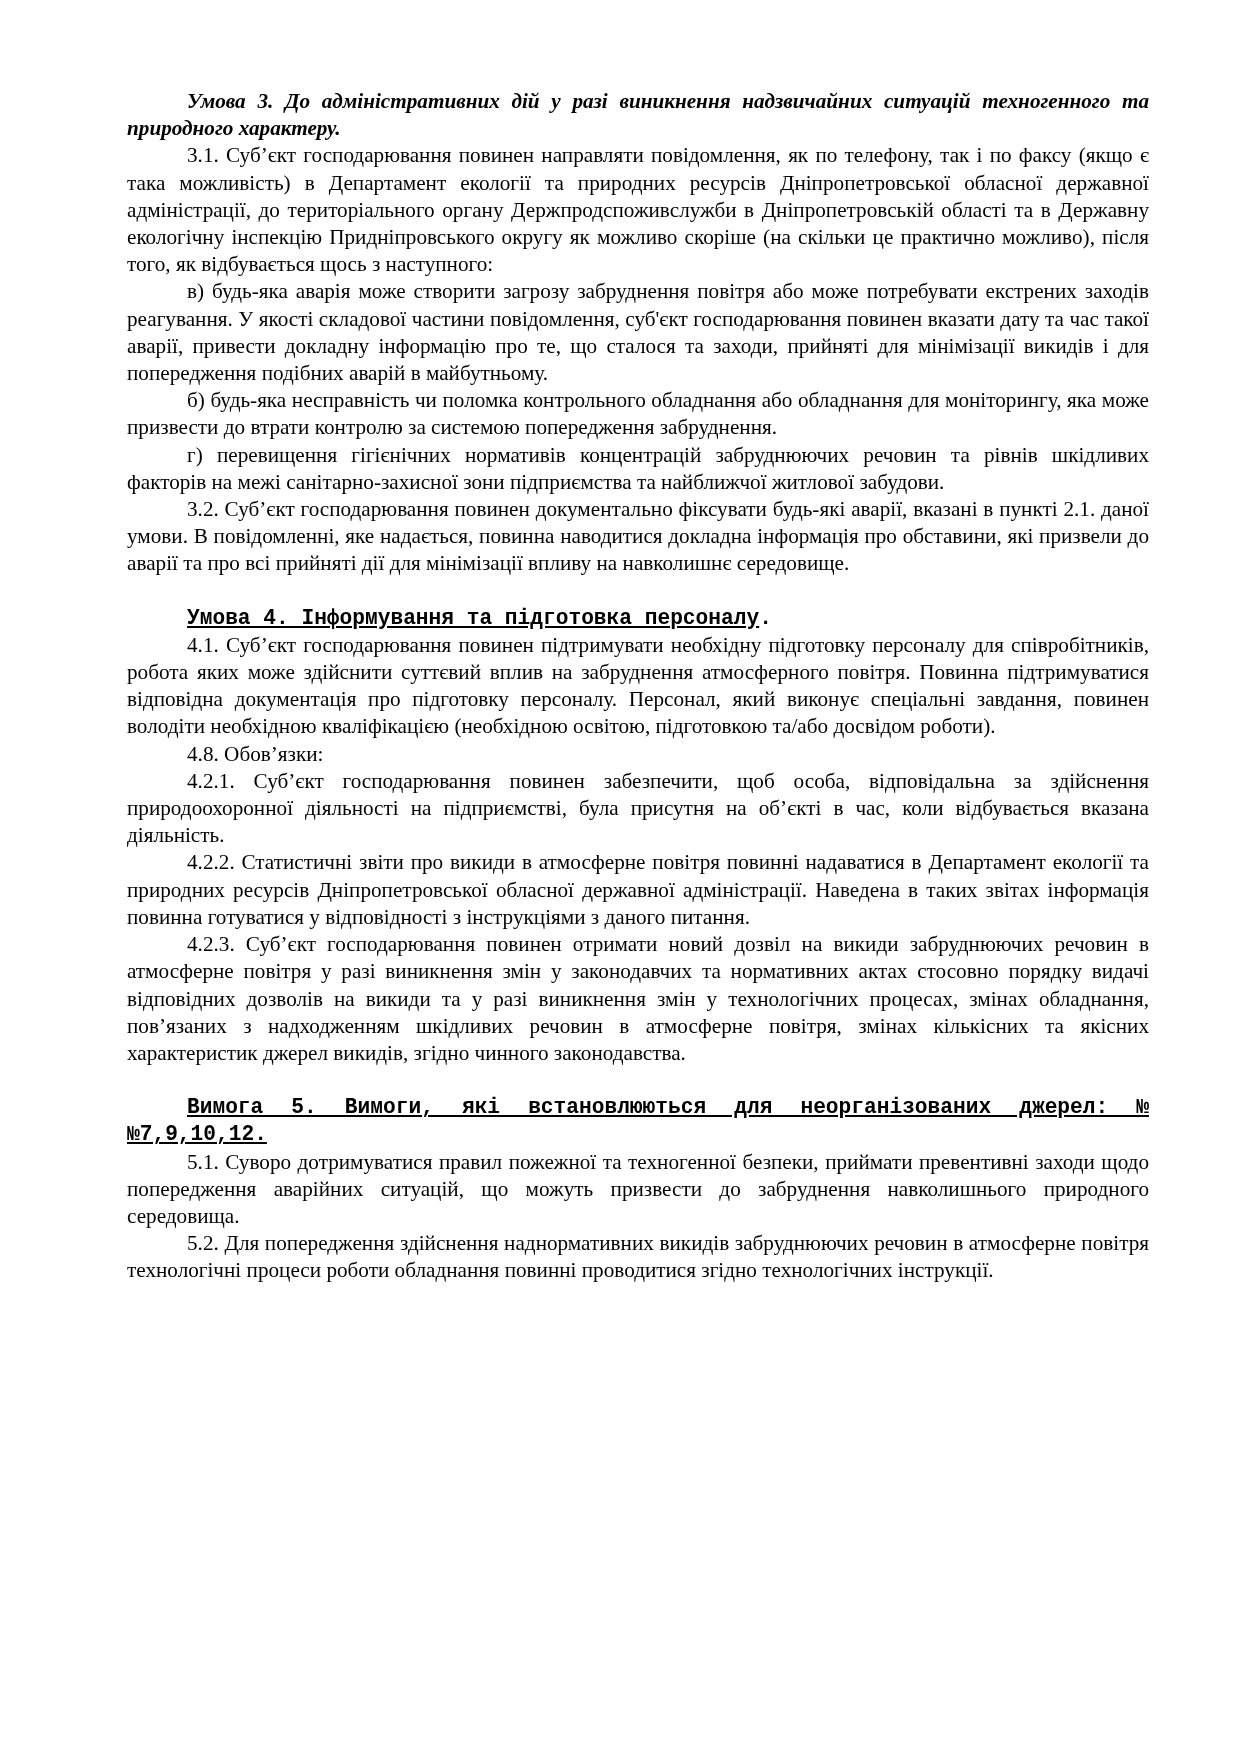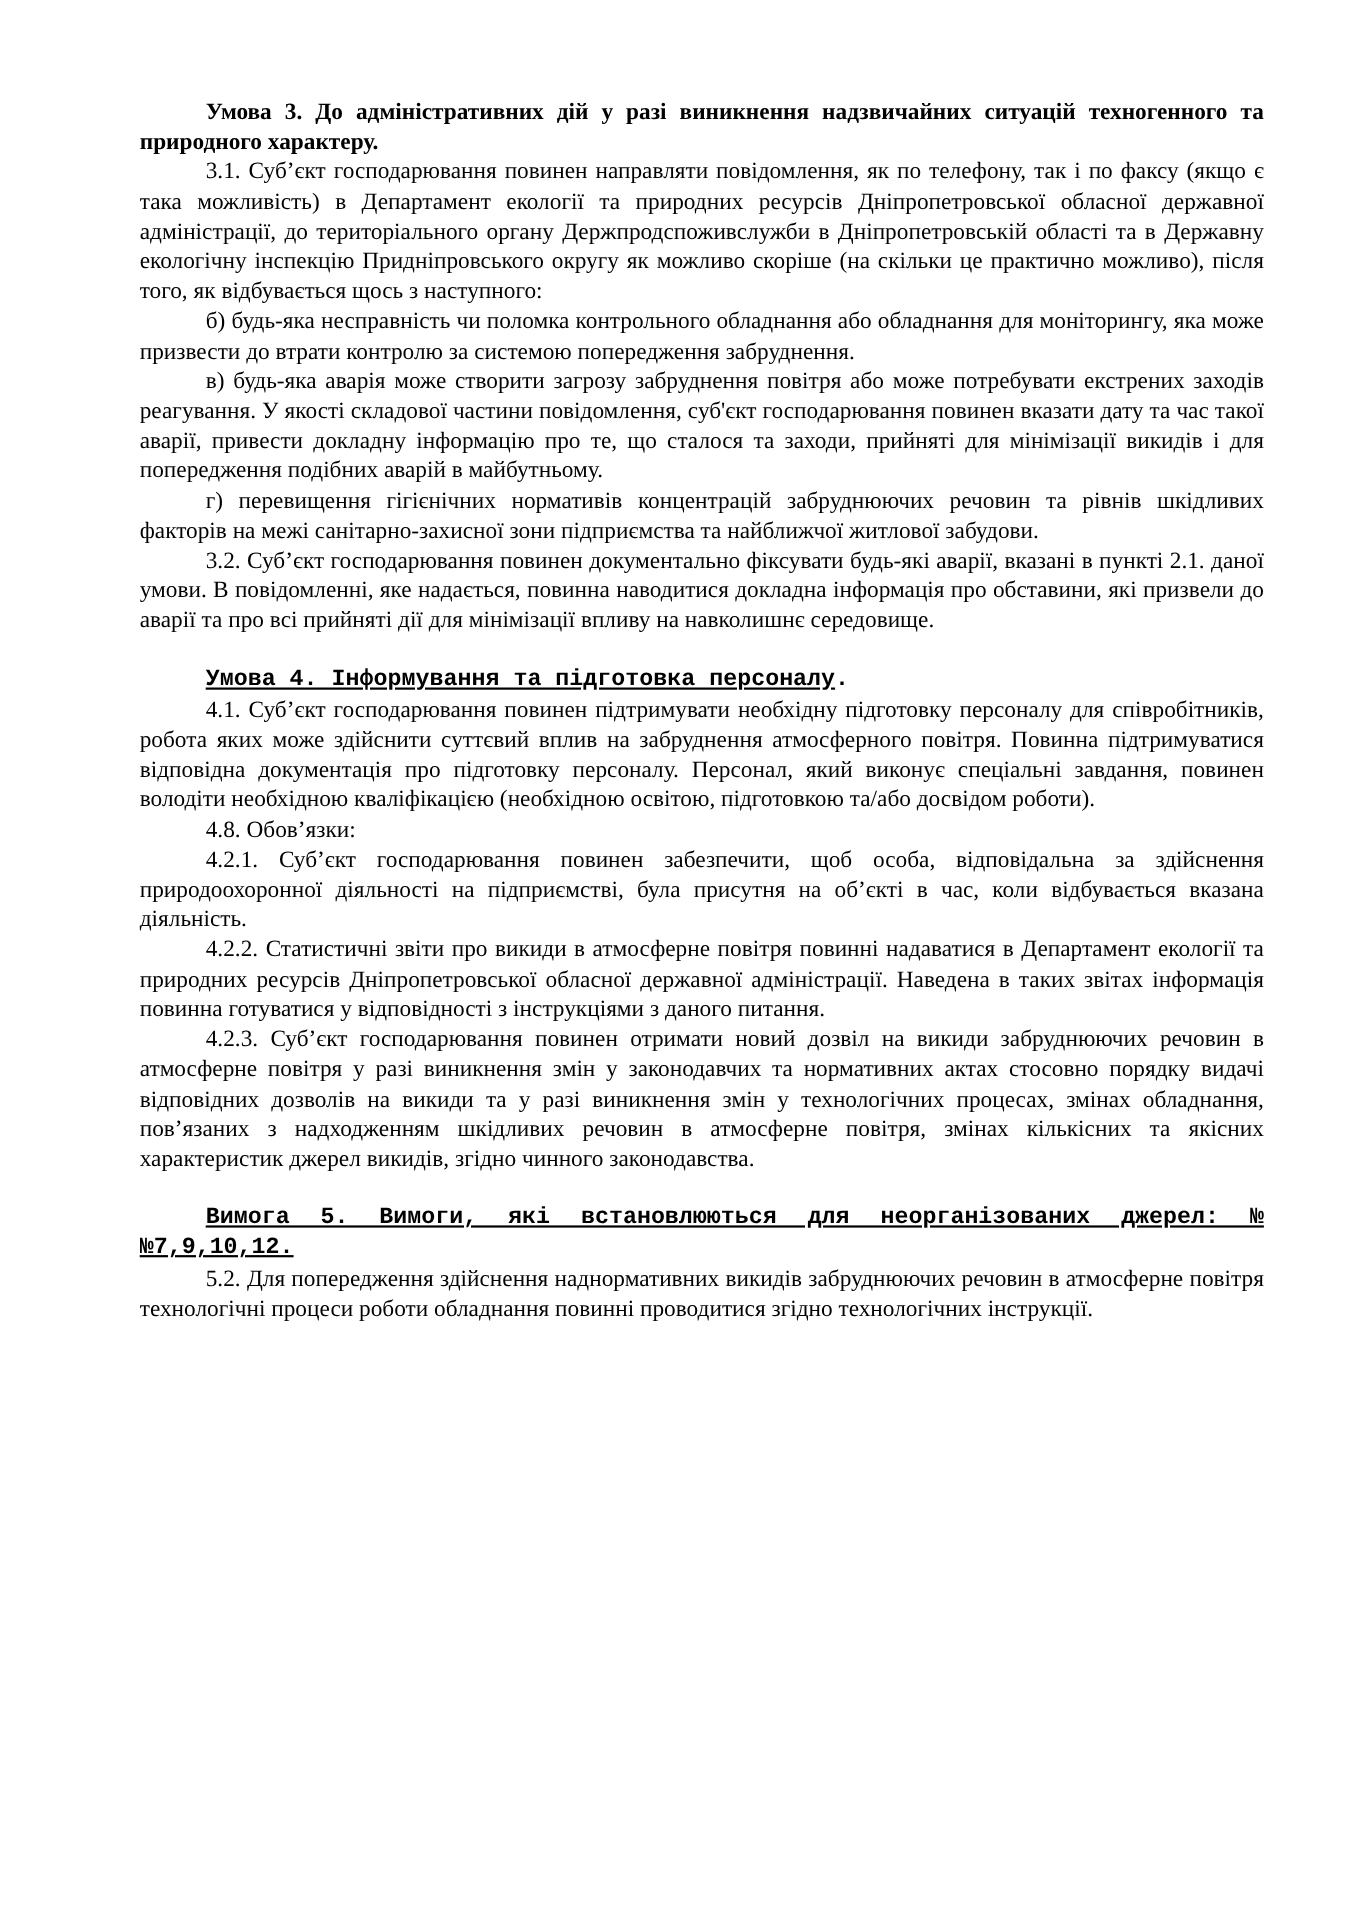--- a/index.html
+++ b/index.html
@@ -3,44 +3,45 @@
 <meta charset="utf-8">
 <style>
   html, body { margin: 0; padding: 0; background: #ffffff; }
   body { width: 1240px; height: 1755px; position: relative; overflow: hidden; }
   .page {
     position: absolute; left: 127px; top: 88px; width: 1022px;
     font-family: "Liberation Serif", serif; font-size: 21.2px; line-height: 27.2px;
     color: #000; text-align: justify;
   }
   .p { margin: 0; text-indent: 60px; }
-  .h-italic { font-weight: bold; }
+  .h-italic { font-weight: bold; font-style: italic; }
   .h-under { font-weight: bold; text-indent: 60px; margin: 0; font-family: Liberation Mono, monospace; }
   .h-under .u { text-decoration: underline; }
   .gap { height: 27px; }
 </style>
 </head>
 <body>
 
 <div class="page">
 
   <p class="p h-italic">Умова 3. До адміністративних дій у разі виникнення надзвичайних ситуацій техногенного та природного характеру.</p>
   <p class="p">3.1. Суб’єкт господарювання повинен направляти повідомлення, як по телефону, так і по факсу (якщо є така можливість) в Департамент екології та природних ресурсів Дніпропетровської обласної державної адміністрації, до територіального органу Держпродспоживслужби в Дніпропетровській області та в Державну екологічну інспекцію Придніпровського округу як можливо скоріше (на скільки це практично можливо), після того, як відбувається щось з наступного:</p>
+  <p class="p">в) будь-яка аварія може створити загрозу забруднення повітря або може потребувати екстрених заходів реагування. У якості складової частини повідомлення, суб'єкт господарювання повинен вказати дату та час такої аварії, привести докладну інформацію про те, що сталося та заходи, прийняті для мінімізації викидів і для попередження подібних аварій в майбутньому.</p>
   <p class="p">б) будь-яка несправність чи поломка контрольного обладнання або обладнання для моніторингу, яка може призвести до втрати контролю за системою попередження забруднення.</p>
-  <p class="p">в) будь-яка аварія може створити загрозу забруднення повітря або може потребувати екстрених заходів реагування. У якості складової частини повідомлення, суб'єкт господарювання повинен вказати дату та час такої аварії, привести докладну інформацію про те, що сталося та заходи, прийняті для мінімізації викидів і для попередження подібних аварій в майбутньому.</p>
   <p class="p">г) перевищення гігієнічних нормативів концентрацій забруднюючих речовин та рівнів шкідливих факторів на межі санітарно-захисної зони підприємства та найближчої житлової забудови.</p>
   <p class="p">3.2. Суб’єкт господарювання повинен документально фіксувати будь-які аварії, вказані в пункті 2.1. даної умови. В повідомленні, яке надається, повинна наводитися докладна інформація про обставини, які призвели до аварії та про всі прийняті дії для мінімізації впливу на навколишнє середовище.</p>
 
   <div class="gap"></div>
 
   <p class="h-under"><span class="u">Умова 4. Інформування та підготовка персоналу</span><span>.</span></p>
   <p class="p">4.1. Суб’єкт господарювання повинен  підтримувати  необхідну  підготовку персоналу для  співробітників, робота яких може здійснити суттєвий вплив на забруднення атмосферного повітря. Повинна підтримуватися відповідна документація про підготовку персоналу. Персонал, який виконує спеціальні завдання, повинен володіти необхідною кваліфікацією (необхідною освітою, підготовкою та/або досвідом роботи).</p>
   <p class="p">4.8. Обов’язки:</p>
   <p class="p">4.2.1. Суб’єкт господарювання повинен забезпечити, щоб особа, відповідальна за здійснення природоохоронної діяльності на підприємстві, була присутня на об’єкті в час, коли відбувається вказана діяльність.</p>
   <p class="p">4.2.2. Статистичні звіти про викиди в атмосферне повітря повинні надаватися в Департамент екології та природних ресурсів Дніпропетровської обласної державної адміністрації. Наведена в таких звітах інформація повинна готуватися у відповідності з інструкціями з даного питання.</p>
   <p class="p">4.2.3. Суб’єкт господарювання повинен отримати новий дозвіл на викиди забруднюючих речовин в атмосферне повітря у разі виникнення змін у законодавчих та нормативних актах стосовно порядку видачі відповідних дозволів на викиди та у разі виникнення змін у технологічних процесах, змінах обладнання, пов’язаних з надходженням шкідливих речовин в атмосферне повітря, змінах кількісних та якісних характеристик джерел викидів, згідно чинного законодавства.</p>
 
   <div class="gap"></div>
 
   <p class="h-under"><span class="u">Вимога 5. Вимоги, які встановлюються для неорганізованих джерел: №№7,9,10,12.</span></p>
+  <p class="p">5.1. Суворо дотримуватися правил пожежної та техногенної безпеки, приймати превентивні заходи щодо попередження аварійних ситуацій, що можуть призвести до забруднення навколишнього природного середовища.</p>
   <p class="p">5.2. Для попередження здійснення наднормативних викидів забруднюючих речовин в атмосферне повітря технологічні процеси роботи обладнання повинні проводитися згідно технологічних інструкції.</p>
 
 </div>
 
 </body></html>

